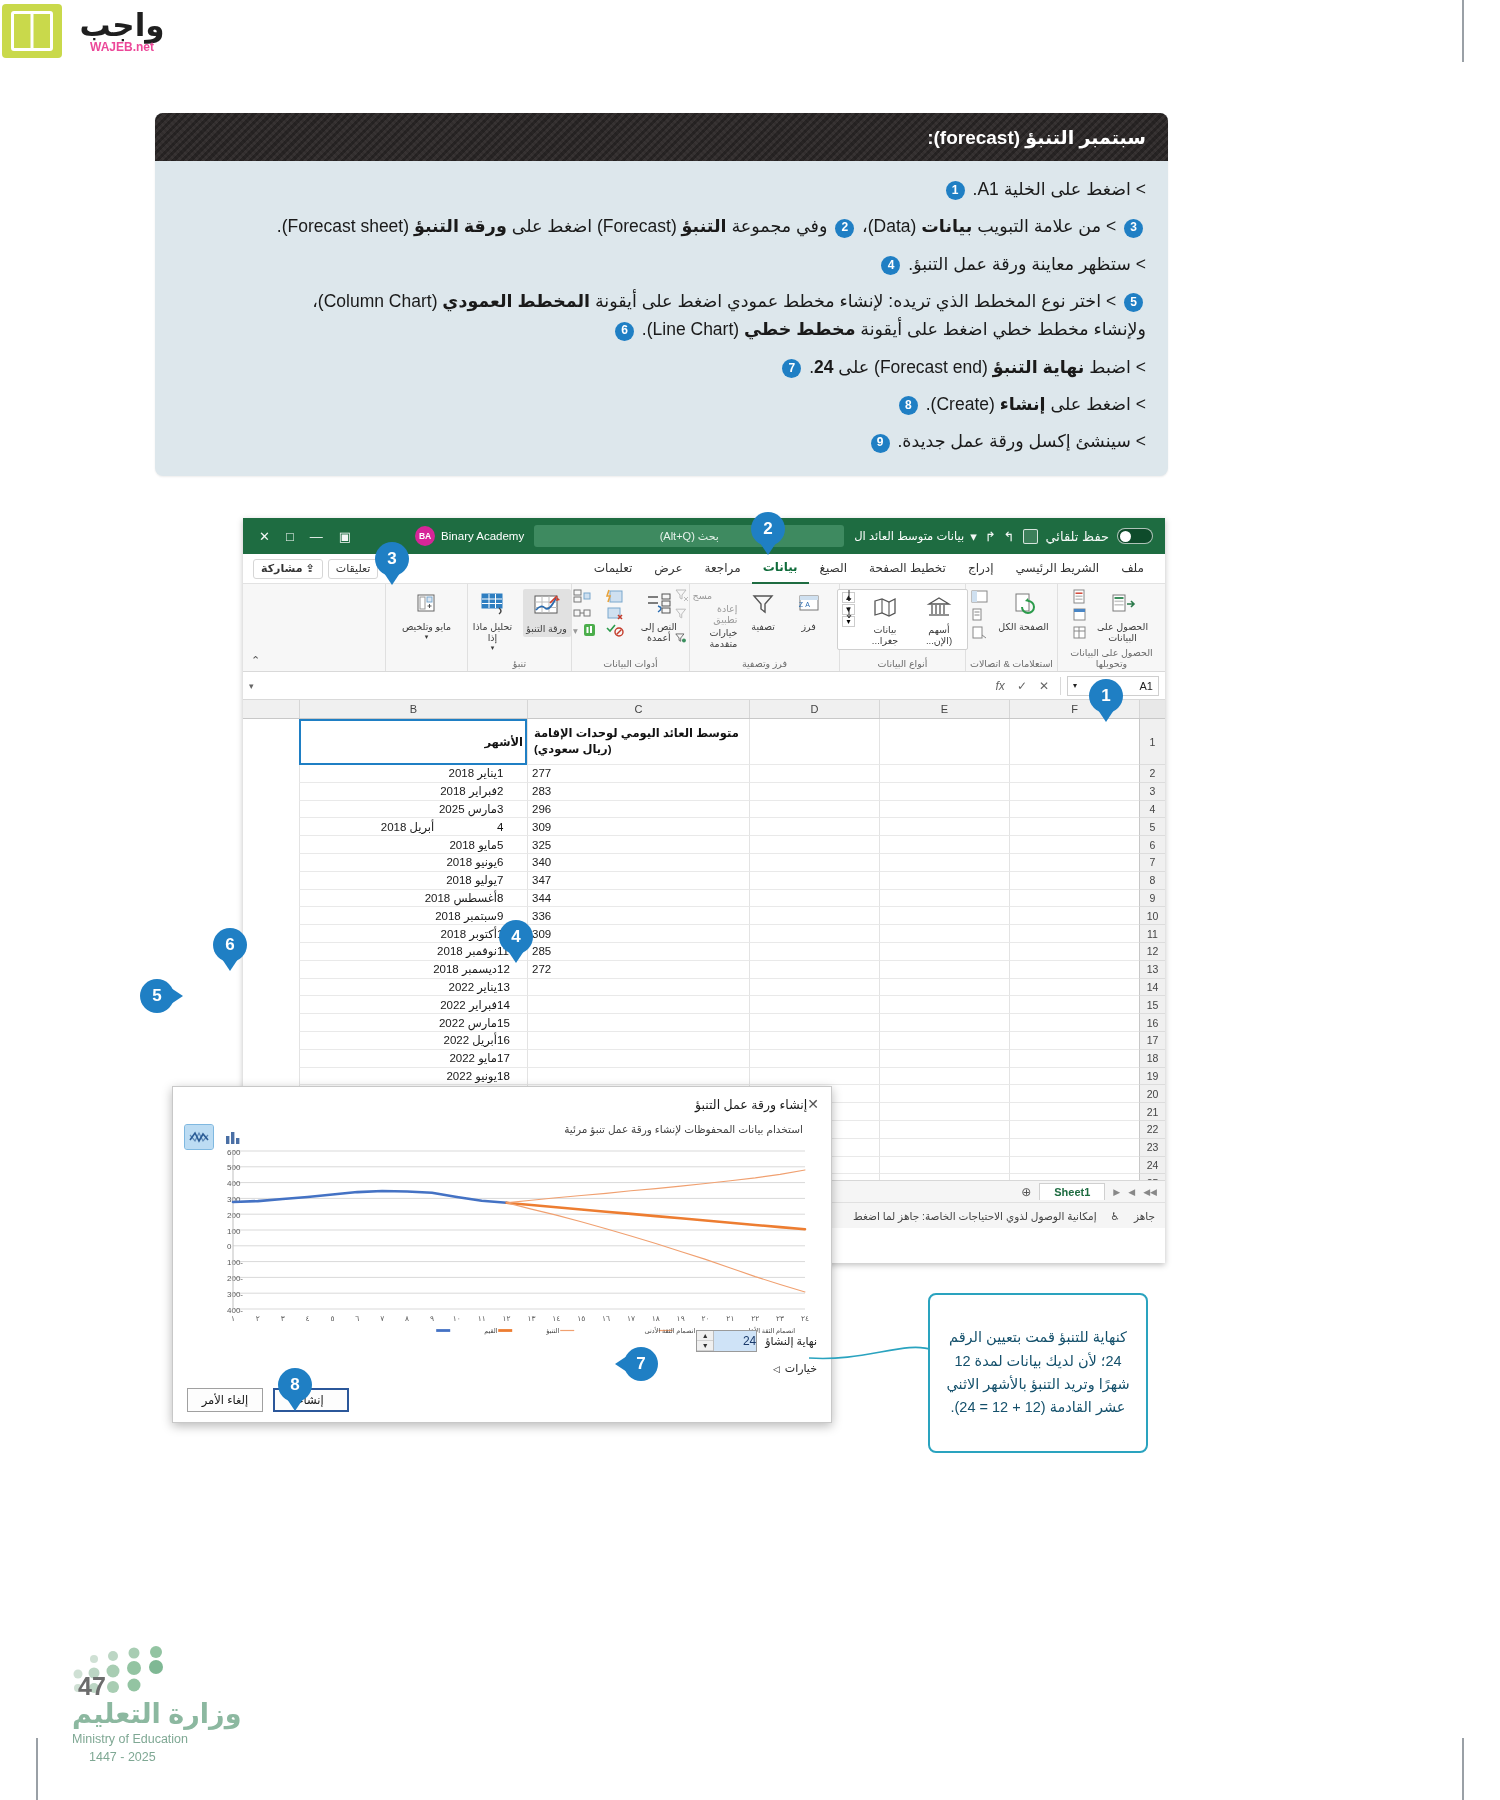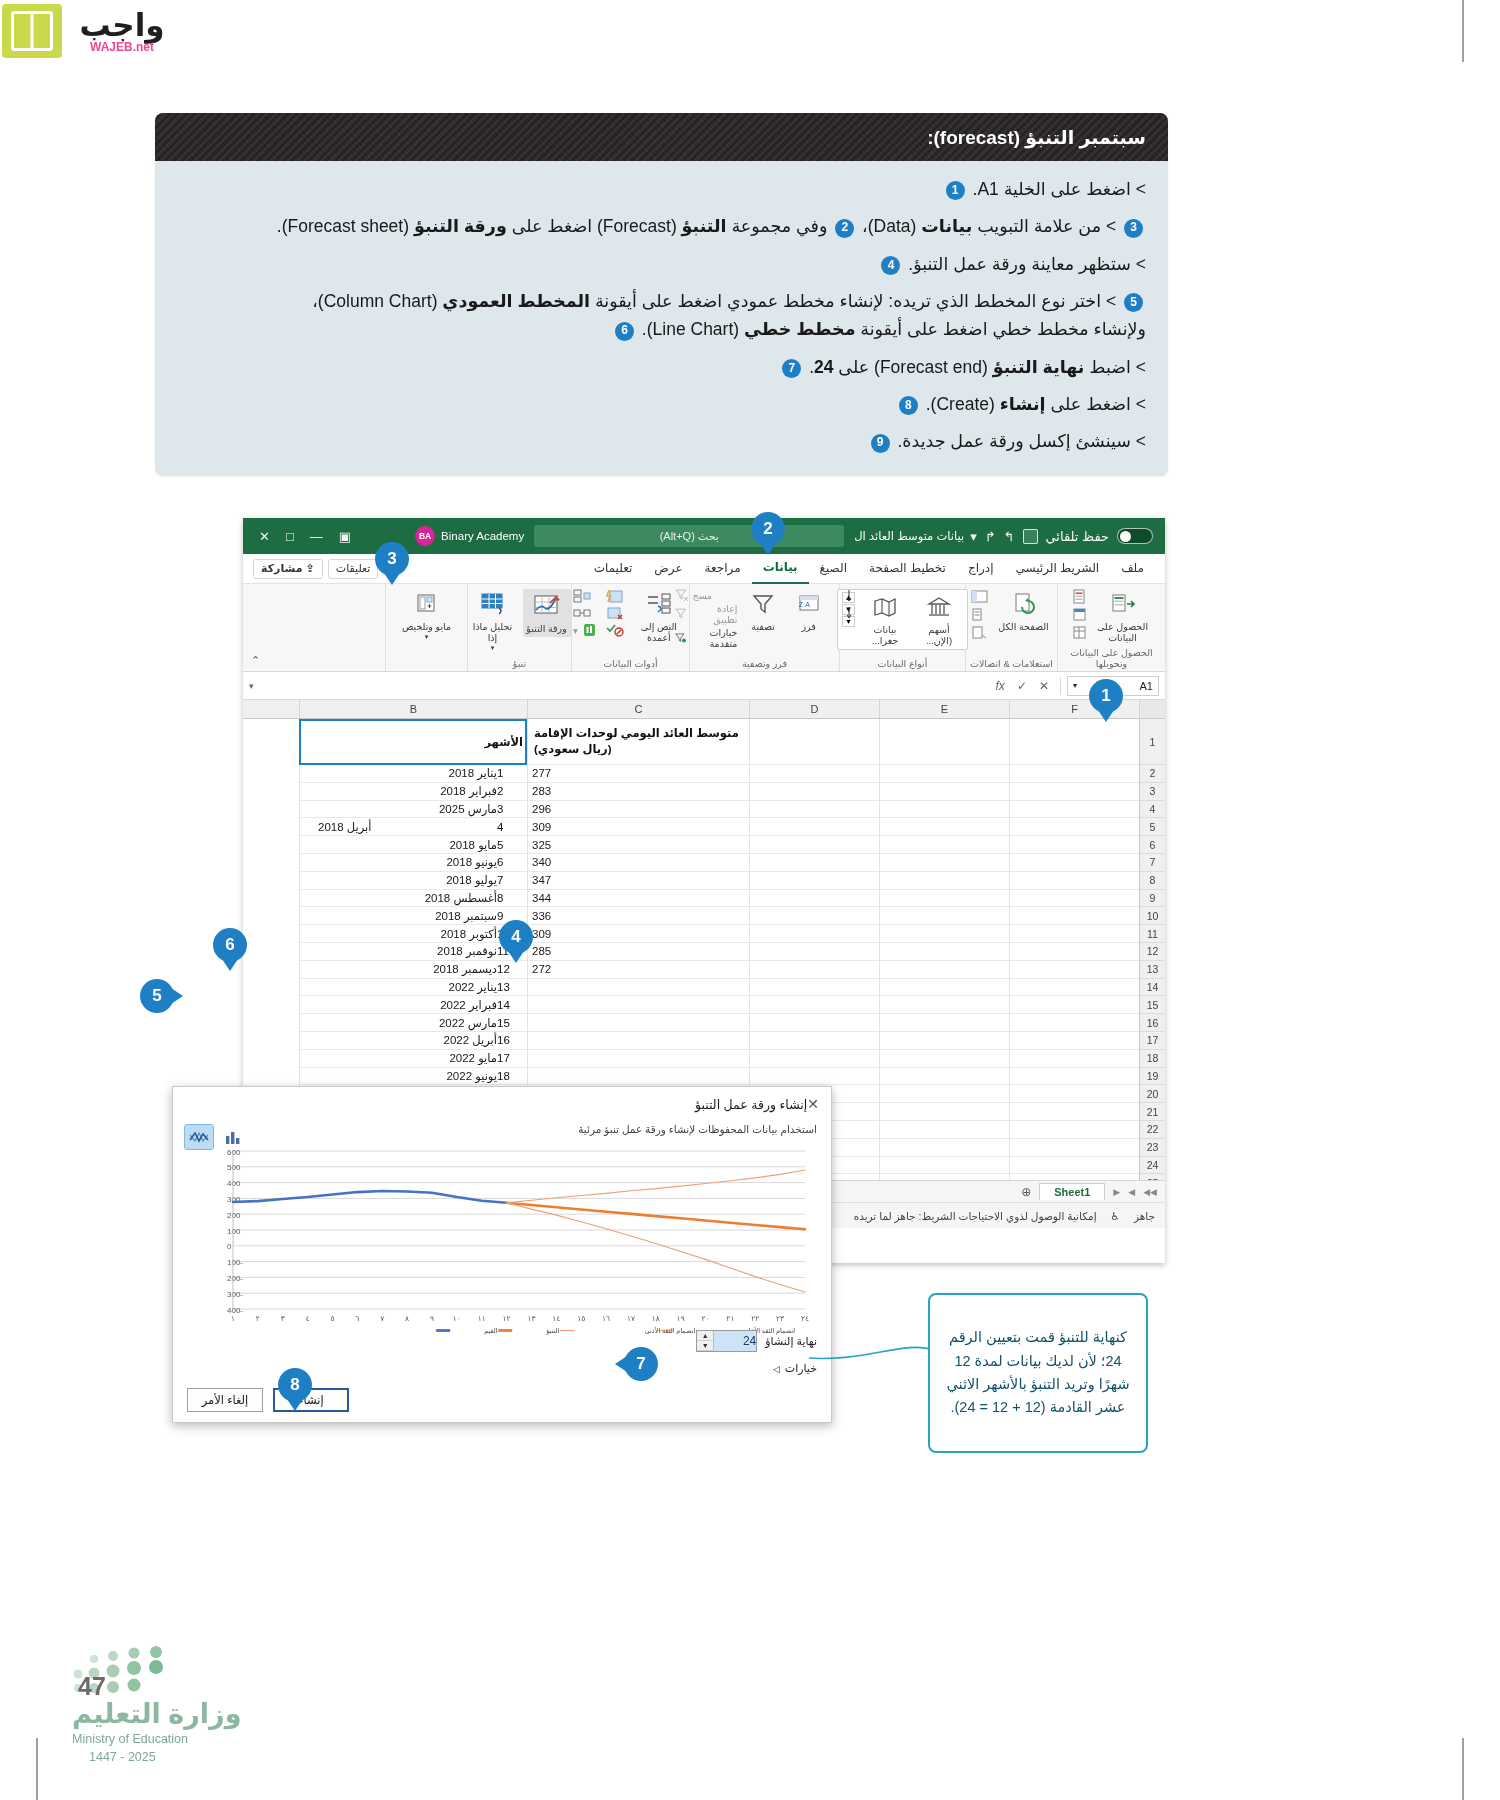--- a/index.html
+++ b/index.html
@@ -212,21 +212,21 @@
 
   
   .fdlg {
     position: absolute; left: 172px; top: 1086px; width: 660px; height: 337px;
     background: #ffffff; border: 1px solid #c8c8c8; box-shadow: 0 3px 10px rgba(0,0,0,.28);
     direction: rtl;
   }
   .fdlg-top { display: flex; align-items: center; height: 34px; padding: 0 12px; }
   .fdlg-title { font-size: 12.5px; color: #1a1a1a; flex: 1; text-align: right; }
   .fdlg-close { font-size: 14px; color: #555; cursor: pointer; }
-  .fdlg-sub { font-size: 10.5px; color: #444; padding: 2px 14px 0 14px; text-align: right; }
+  .fdlg-sub { font-size: 10.5px; color: #444; padding: 2px 28px 0 14px; text-align: right; }
   .chartbtns { position: absolute; left: 12px; top: 38px; display: flex; gap: 6px; }
   .cbtn {
     width: 28px; height: 24px; display:flex; align-items:center; justify-content:center;
     border-radius: 2px; cursor: pointer;
   }
   .cbtn.active { background: #bcdcf3; outline: 1px solid #7fb8e0; }
 
   .chart-area { position: relative; margin: 10px 18px 0 14px; height: 190px; }
   .fdlg-bottom {
     position: absolute; bottom: 0; left: 0; right: 0; height: 96px; padding: 0 14px;
@@ -781,21 +781,21 @@
             </div>
           </div>
           <div class="gridrow">
             <div class="rh">5</div>
             <div class="cell" style="width: 130px;"></div>
             <div class="cell" style="width: 130px;"></div>
             <div class="cell" style="width: 130px;"></div>
             <div class="cell num" style="width: 222px;">309</div>
             <div class="cell" style="width: 228px; display: flex; justify-content: space-between;">
               <span style="width:26px;direction:ltr;text-align:left;color:#111">4</span>
-              <span style="flex:1;text-align:left;padding-left:14px">أبريل 2018</span>
+              <span style="flex:1;text-align:center;padding-left:14px">أبريل 2018</span>
             </div>
           </div>
           <div class="gridrow">
             <div class="rh">6</div>
             <div class="cell" style="width: 130px;"></div>
             <div class="cell" style="width: 130px;"></div>
             <div class="cell" style="width: 130px;"></div>
             <div class="cell num" style="width: 222px;">325</div>
             <div class="cell" style="width: 228px; display: flex; justify-content: space-between;">
               <span style="width:26px;direction:ltr;text-align:left;color:#111">5</span>
@@ -1028,21 +1028,21 @@
         <span style="font-size:9px;color:#888">◀◀</span>
         <span style="font-size:9px;color:#888">◀</span>
         <span style="font-size:9px;color:#888">▶</span>
         <div class="sheettab">Sheet1</div>
         <span style="font-size:12px;color:#555">⊕</span>
       </div>
 
       <div class="statusbar">
         <span>جاهز</span>
         <span>♿</span>
-        <span>إمكانية الوصول لذوي الاحتياجات الشريط: جاهز لما تريده</span>
+        <span>إمكانية الوصول لذوي الاحتياجات الخاصة: جاهز لما اضغط</span>
       </div>
     </div>
 
   </div>
 
   <div class="fdlg">
     <div class="fdlg-top">
       <div class="fdlg-close">✕</div>
       <div class="fdlg-title">إنشاء ورقة عمل التنبؤ</div>
     </div>

